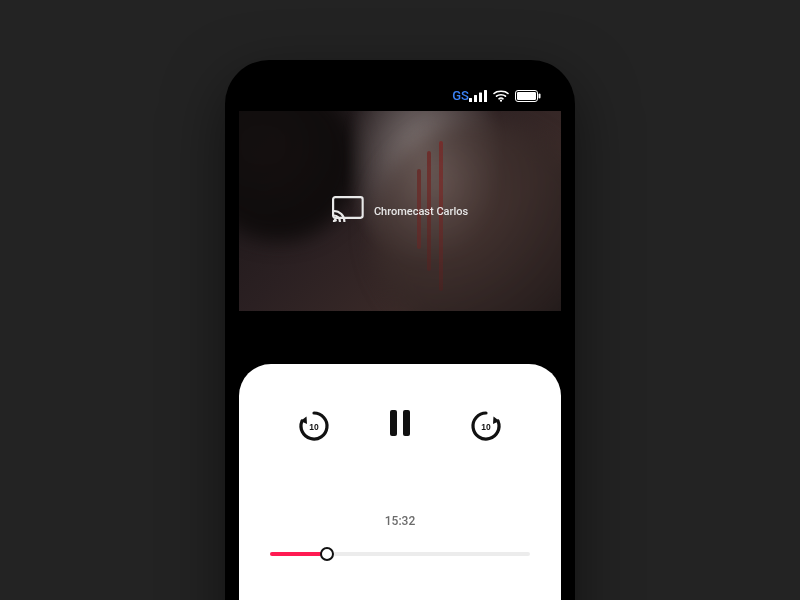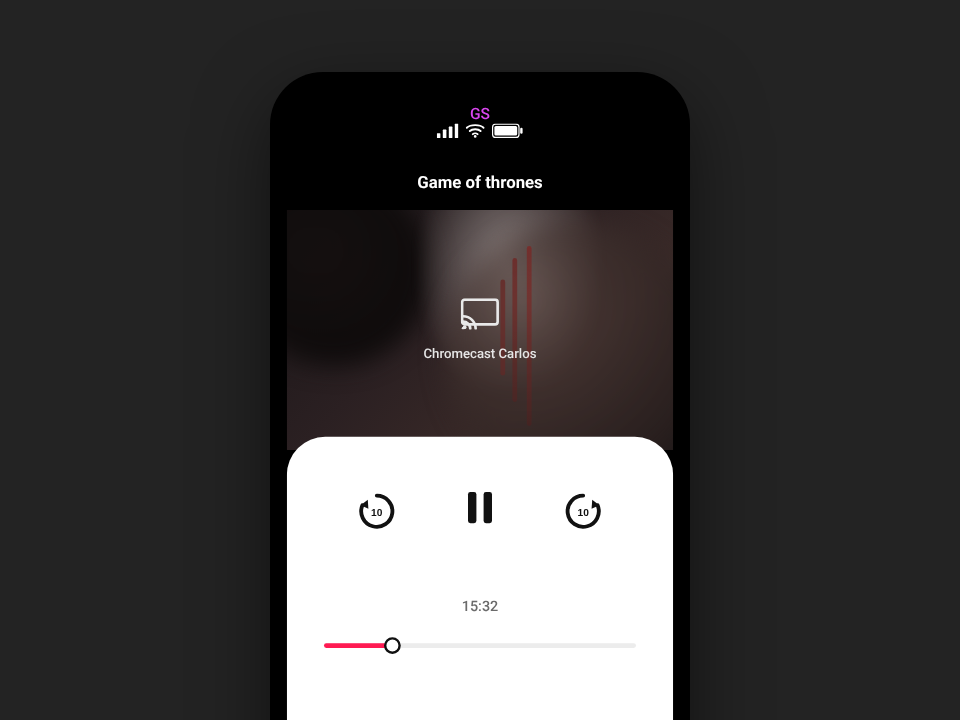--- a/index.html
+++ b/index.html
@@ -21,24 +21,23 @@
     background: #000;
     border-radius: 32px;
     overflow: hidden;
     position: relative;
   }
   .status-bar {
     display: flex;
     justify-content: flex-end;
     align-items: center;
     padding: 14px 20px 8px 20px;
-    color: #d946ef;
+    color: #3b82f6;
     font-size: 13px;
     font-weight: 500;
-    flex-direction: column;
   }
   .status-right { display: flex; gap: 6px; align-items: center; }
   .status-right svg { display: block; }
   .title {
     text-align: center;
     color: #fff;
     font-size: 14px;
     font-weight: 700;
     padding: 22px 0 14px 0;
   }
@@ -79,21 +78,21 @@
     width: 150px; height: 170px;
     background: radial-gradient(ellipse at 50% 40%, rgba(220,210,205,0.55), rgba(180,170,165,0.15) 60%, transparent 75%);
     filter: blur(4px);
   }
   .cast-block {
     position: absolute;
     left: 50%;
     top: 50%;
     transform: translate(-50%, -50%);
     display: flex;
-    flex-direction: column;
+    flex-direction: row;
     align-items: center;
     gap: 10px;
     z-index: 5;
   }
   .cast-label { color: #e6e6e6; font-size: 11px; font-weight: 500; }
   .controls-panel {
     position: absolute;
     left: 0; right: 0;
     top: 290px;
     bottom: 0;
@@ -106,21 +105,21 @@
   }
   .transport {
     display: flex;
     align-items: center;
     justify-content: center;
     gap: 46px;
     width: 100%;
   }
   .ctl-btn { width: 40px; height: 40px; display: flex; justify-content: center; cursor: pointer; }
   .time-label {
-    margin-top: 50px;
+    margin-top: 66px;
     font-size: 12px;
     color: #6b6b6b;
     font-weight: 500;
   }
   .progress {
     position: relative;
     margin-top: 18px;
     width: 260px;
     height: 16px;
   }
@@ -182,21 +181,20 @@
         <span>
           <svg width="26" height="12" viewBox="0 0 26 12">
               <rect x="0.5" y="0.5" width="22" height="11" rx="2.5" fill="none" stroke="#fff" stroke-width="1"></rect>
               <rect x="2" y="2" width="19" height="8" rx="1.3" fill="#fff"></rect>
               <rect x="23.5" y="3.5" width="2" height="5" rx="1" fill="#fff"></rect>
             </svg>
         </span>
       </div>
     </div>
 
-    <div class="title">Game of thrones</div>
 
     <div class="hero">
       <div class="pale"></div>
       <div class="blood b1"></div>
       <div class="blood b2"></div>
       <div class="blood b3"></div>
       <div class="cast-block">
         <span>
           <svg width="32" height="26" viewBox="0 0 32 26">
               <rect x="1.2" y="1.2" width="29.6" height="20.6" rx="2.2" fill="none" stroke="#e9e9e9" stroke-width="2.2"></rect>

